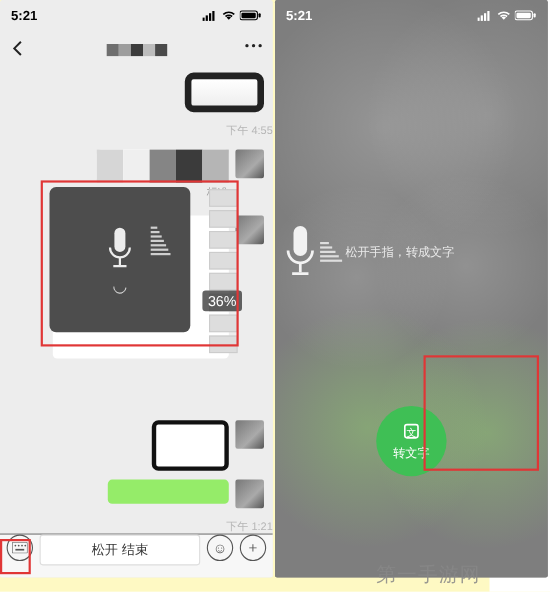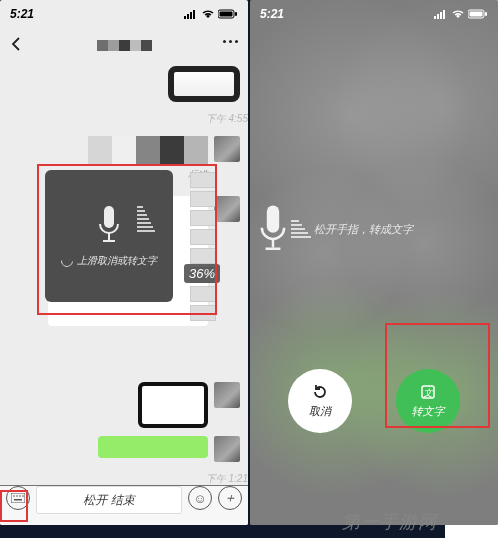--- a/index.html
+++ b/index.html
@@ -1,17 +1,17 @@
 <!DOCTYPE html>
 <html><head>
 <meta charset="utf-8">
 <style>
   *{box-sizing:border-box;margin:0;padding:0;font-family:-apple-system,"PingFang SC","Helvetica Neue",Arial,sans-serif;}
   body{width:500px;height:538px;background:#fff;overflow:hidden;position:relative;}
-  .stage{position:relative;width:445px;height:538px;background:#0f172a;font-style:italic;}
+  .stage{position:relative;width:445px;height:538px;background:#fef9c3;}
   .phone{position:absolute;top:0;height:525px;width:248px;border-radius:2px;overflow:hidden;}
   .left{left:0;background:#ededed;}
   .right{left:250px;background:#7b7b7b;}
   
   .status{height:28px;display:flex;align-items:center;justify-content:space-between;padding:0 10px;font-size:12px;font-weight:600;}
   .left .status{color:#000;}
   .right .status{color:#fff;}
   .stat-right{display:flex;align-items:center;gap:3px;}
   
   .nav{height:34px;display:flex;align-items:center;justify-content:center;position:relative;}
@@ -181,21 +181,20 @@
         <span style="width:6px"></span>
           <span style="width:8px"></span>
           <span style="width:10px"></span>
           <span style="width:12px"></span>
           <span style="width:14px"></span>
           <span style="width:16px"></span>
           <span style="width:18px"></span>
       </div>
       <div class="voice-hint">
         <span class="undo-icon"></span>
-        <span>上滑取消或转文字</span>
       </div>
     </div>
     <div class="pct">36%</div>
 
     <div class="redbox rb-voice"></div>
 
     <div class="inputbar">
       <div class="circ-icon">
         <svg width="14" height="10" viewBox="0 0 14 10">
             <rect x="0" y="0" width="14" height="10" rx="1" fill="none" stroke="#555"></rect>
@@ -258,29 +257,20 @@
           <span style="display:block;height:2px;width:11px;background:#dedede"></span>
           <span style="display:block;height:2px;width:14px;background:#dedede"></span>
           <span style="display:block;height:2px;width:17px;background:#dedede"></span>
           <span style="display:block;height:2px;width:20px;background:#dedede"></span>
         </div>
       </div>
       <div class="hint2">松开手指，转成文字</div>
     </div>
 
     <div class="action-row">
-      <div class="round-btn cancel">
-        <span class="ic">
-          <svg width="18" height="18" viewBox="0 0 18 18">
-              <path d="M4 9 a5 5 0 1 0 2 -4" fill="none" stroke="#222" stroke-width="1.8"></path>
-              <path d="M6 1 L6 5 L10 5" fill="none" stroke="#222" stroke-width="1.8" transform="translate(-1,1)"></path>
-            </svg>
-        </span>
-        <span>取消</span>
-      </div>
       <div class="round-btn convert">
         <span class="ic">
           <svg width="18" height="18" viewBox="0 0 18 18">
               <rect x="3" y="3" width="12" height="12" rx="2" fill="none" stroke="#fff" stroke-width="1.5"></rect>
               <text x="9" y="13" text-anchor="middle" font-size="9" fill="#fff">文</text>
             </svg>
         </span>
         <span>转文字</span>
       </div>
     </div>

